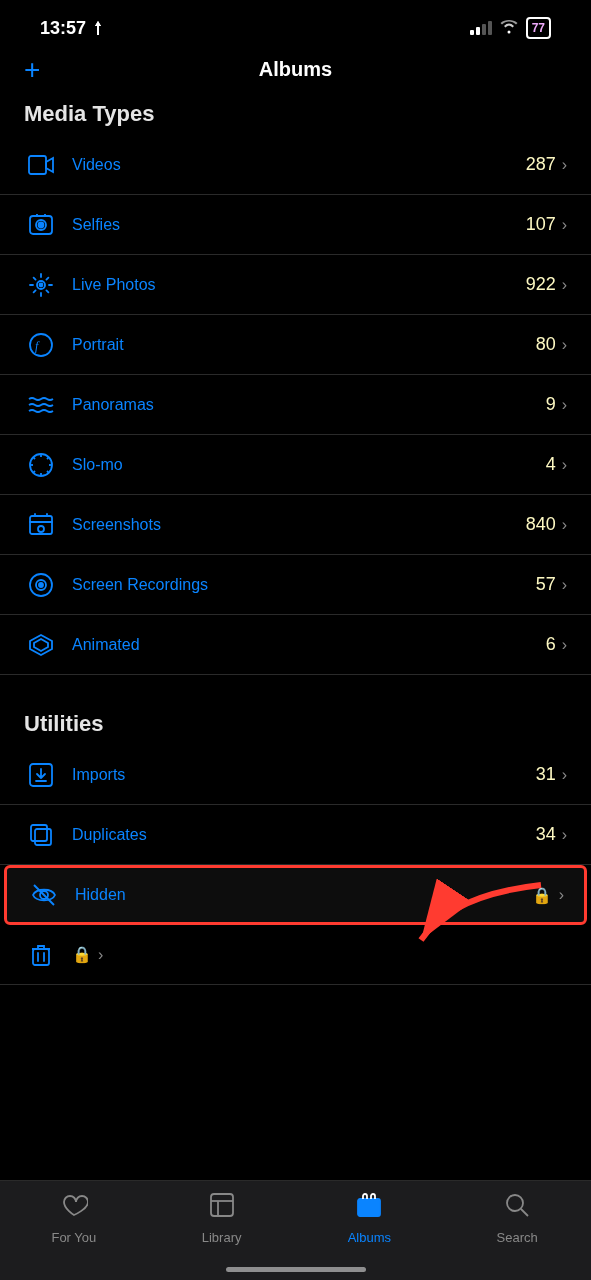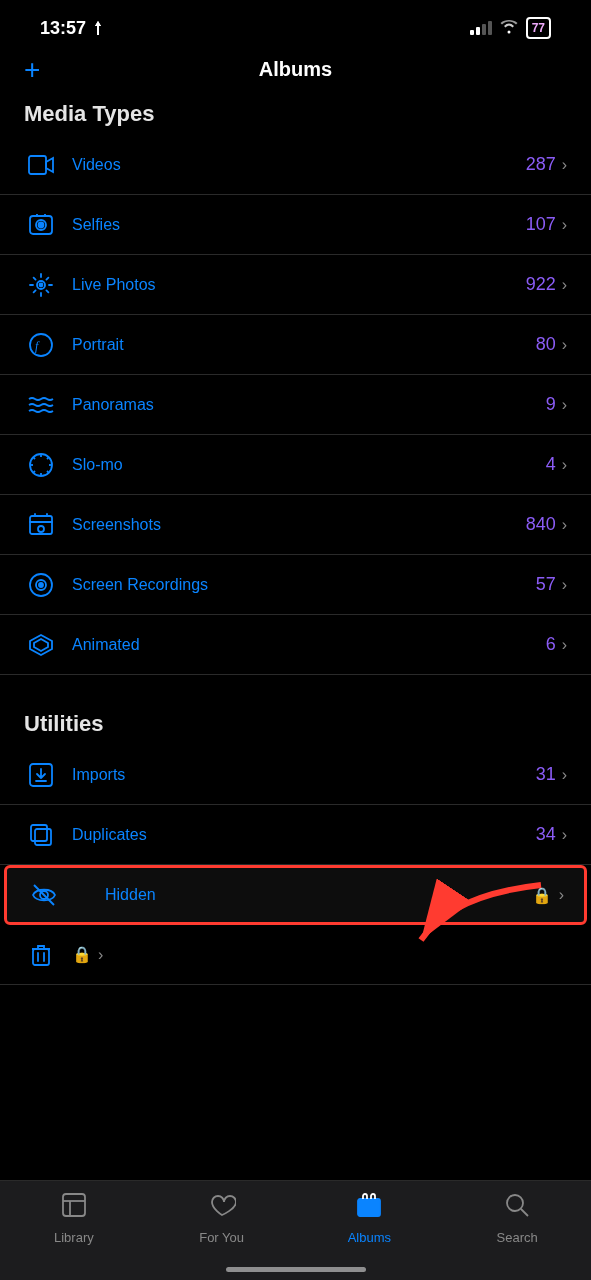--- a/index.html
+++ b/index.html
@@ -119,39 +119,38 @@
       font-size: 16px;
       color: #0a84ff;
     }
     .item-right {
       display: flex;
       align-items: center;
       gap: 6px;
     }
     .item-count {
       font-size: 18px;
-      color: #8b5cf6;
+      color: #fef9c3;
     }
     .chevron {
       color: #888;
       font-size: 16px;
     }
     .lock-icon {
       color: #888;
       font-size: 16px;
     }
 
     
     .list-item.highlighted {
       border: 3px solid #ff3b30;
       border-radius: 6px;
       background: #0d0d0d;
       margin: 0 4px;
       padding: 0 20px;
-      gap: 30px;
     }
 
     
     .section-spacer {
       height: 28px;
     }
 
     
     .tab-bar {
       position: fixed;
@@ -470,34 +469,34 @@
       <span class="chevron">›</span>
     </div>
   </div>
 
 </div>
 
 <div class="tab-bar">
   <div class="tab-item">
     <span class="tab-icon">
       <svg width="28" height="28" viewBox="0 0 28 28" fill="none" stroke="#888" stroke-width="1.8">
+        <path d="M14 24s-10-6-10-13a6 6 0 0112 0 6 6 0 0112 0c0 7-14 13-14 13z"></path>
+      </svg>
+    </span>
+    <span class="tab-label">For You</span>
+  </div>
+  <div class="tab-item">
+    <span class="tab-icon">
+      <svg width="28" height="28" viewBox="0 0 28 28" fill="none" stroke="#888" stroke-width="1.8">
         <rect x="3" y="3" width="22" height="22" rx="3"></rect>
         <path d="M3 10h22"></path>
         <path d="M10 10v15"></path>
       </svg>
     </span>
     <span class="tab-label">Library</span>
-  </div>
-  <div class="tab-item">
-    <span class="tab-icon">
-      <svg width="28" height="28" viewBox="0 0 28 28" fill="none" stroke="#888" stroke-width="1.8">
-        <path d="M14 24s-10-6-10-13a6 6 0 0112 0 6 6 0 0112 0c0 7-14 13-14 13z"></path>
-      </svg>
-    </span>
-    <span class="tab-label">For You</span>
   </div>
   <div class="tab-item">
     <span class="tab-icon active">
       <svg width="28" height="28" viewBox="0 0 28 28" fill="none" stroke="#0a84ff" stroke-width="1.8">
         <rect x="3" y="8" width="22" height="17" rx="2" fill="#0a84ff"></rect>
         <path d="M8 8V5a2 2 0 014 0v3M16 8V5a2 2 0 014 0v3" stroke="#fff"></path>
       </svg>
     </span>
     <span class="tab-label active">Albums</span>
   </div>

